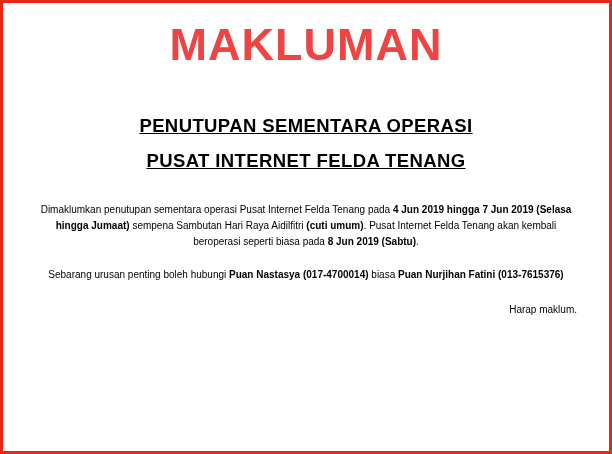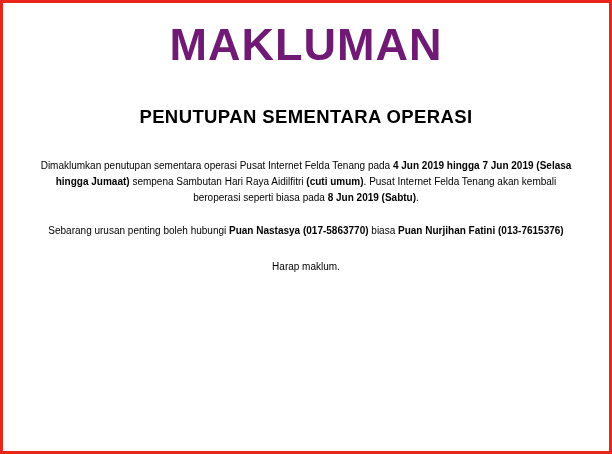--- a/index.html
+++ b/index.html
@@ -17,34 +17,35 @@
   .notice {
     box-sizing: border-box;
     width: 612px;
     height: 454px;
     border: 3px solid #e8261c;
     padding: 14px 26px 0 26px;
     background: #ffffff;
   }
   .title {
     text-align: center;
-    color: #701a75;
+    color: #ef4444;
     font-size: 45px;
     font-weight: bold;
     letter-spacing: 1px;
     line-height: 1.05;
     margin: 4px 0 0 0;
   }
   .subtitle {
     text-align: center;
     font-size: 18.5px;
     font-weight: bold;
     letter-spacing: 0.4px;
-    margin-top: 35px;
+    margin-top: 44px;
     line-height: 1.55;
+    text-decoration: underline;
   }
   .subtitle .line2 {
     display: block;
     margin-top: 6px;
   }
   .body-text {
     text-align: center;
     font-size: 10px;
     line-height: 1.62;
     margin-top: 26px;
@@ -54,39 +55,41 @@
     margin: 0 0 17px 0;
   }
   .para:last-child {
     margin-bottom: 0;
   }
   .b {
     font-weight: bold;
   }
   .closing {
     margin-top: 19px;
+    text-align: right;
   }
 </style>
 </head>
 <body>
 
 <div class="notice">
 
   <div class="title">MAKLUMAN</div>
 
   <div class="subtitle">
     <span>PENUTUPAN SEMENTARA  OPERASI</span>
+    <span class="line2">PUSAT INTERNET FELDA TENANG</span>
   </div>
 
   <div class="body-text">
 
     <p class="para">
       <span>Dimaklumkan penutupan sementara operasi Pusat Internet Felda Tenang pada </span><span class="b">4 Jun 2019 hingga 7 Jun 2019 (Selasa hingga Jumaat)</span><span> sempena Sambutan Hari Raya Aidilfitri </span><span class="b">(cuti umum)</span><span>. Pusat Internet Felda Tenang akan kembali beroperasi seperti biasa pada </span><span class="b">8 Jun 2019 (Sabtu)</span><span>.</span>
     </p>
 
     <p class="para">
-      <span>Sebarang urusan penting boleh hubungi </span><span class="b">Puan Nastasya (017-5863770)</span><span> biasa </span><span class="b">Puan Nurjihan Fatini (013-7615376)</span>
+      <span>Sebarang urusan penting boleh hubungi </span><span class="b">Puan Nastasya (017-4700014)</span><span> biasa </span><span class="b">Puan Nurjihan Fatini (013-7615376)</span>
     </p>
 
     <p class="para closing">Harap maklum.</p>
 
   </div>
 </div>
 
 </body></html>

